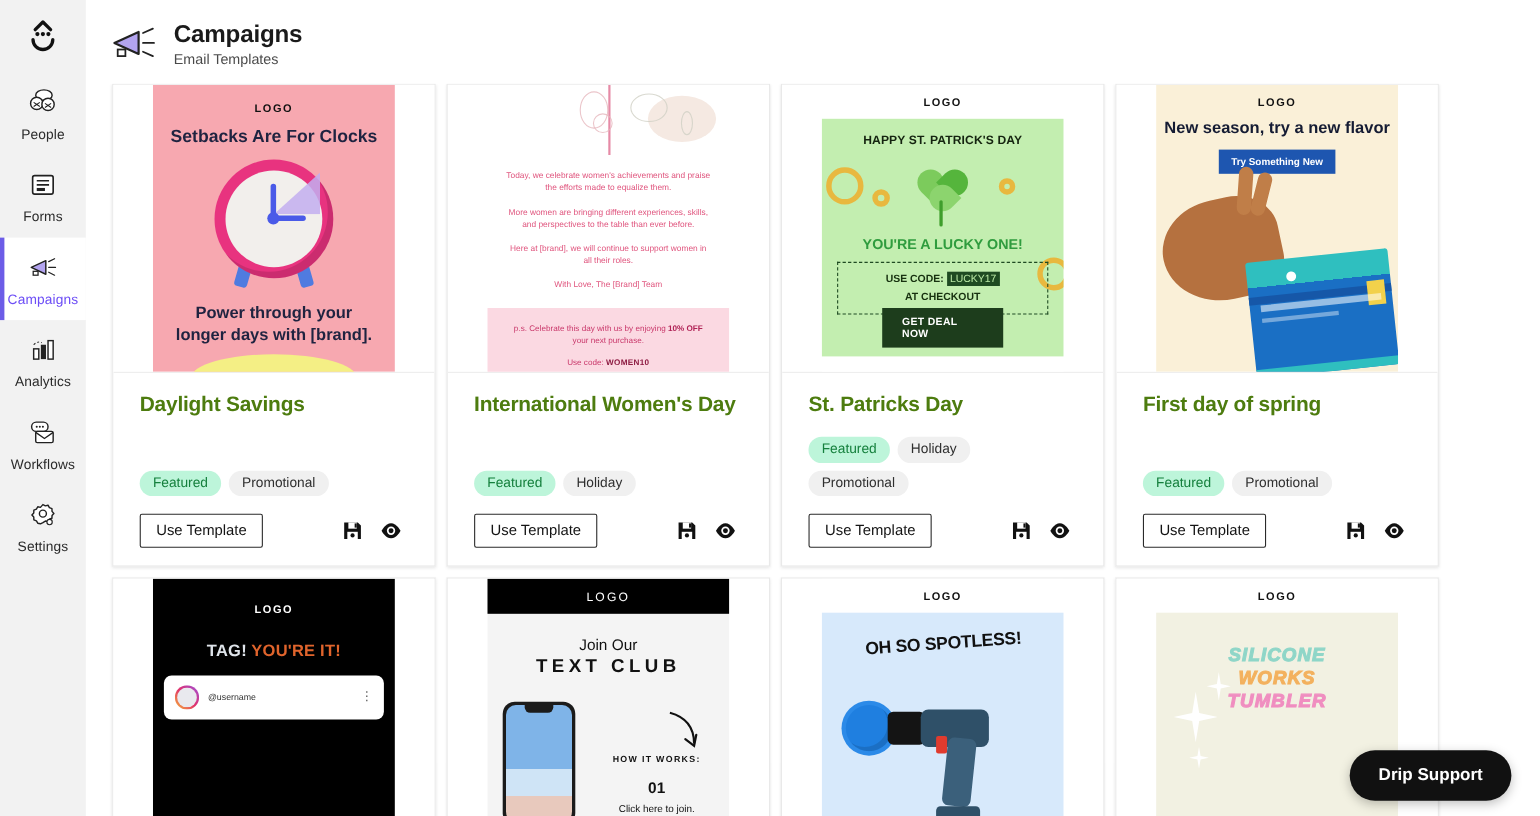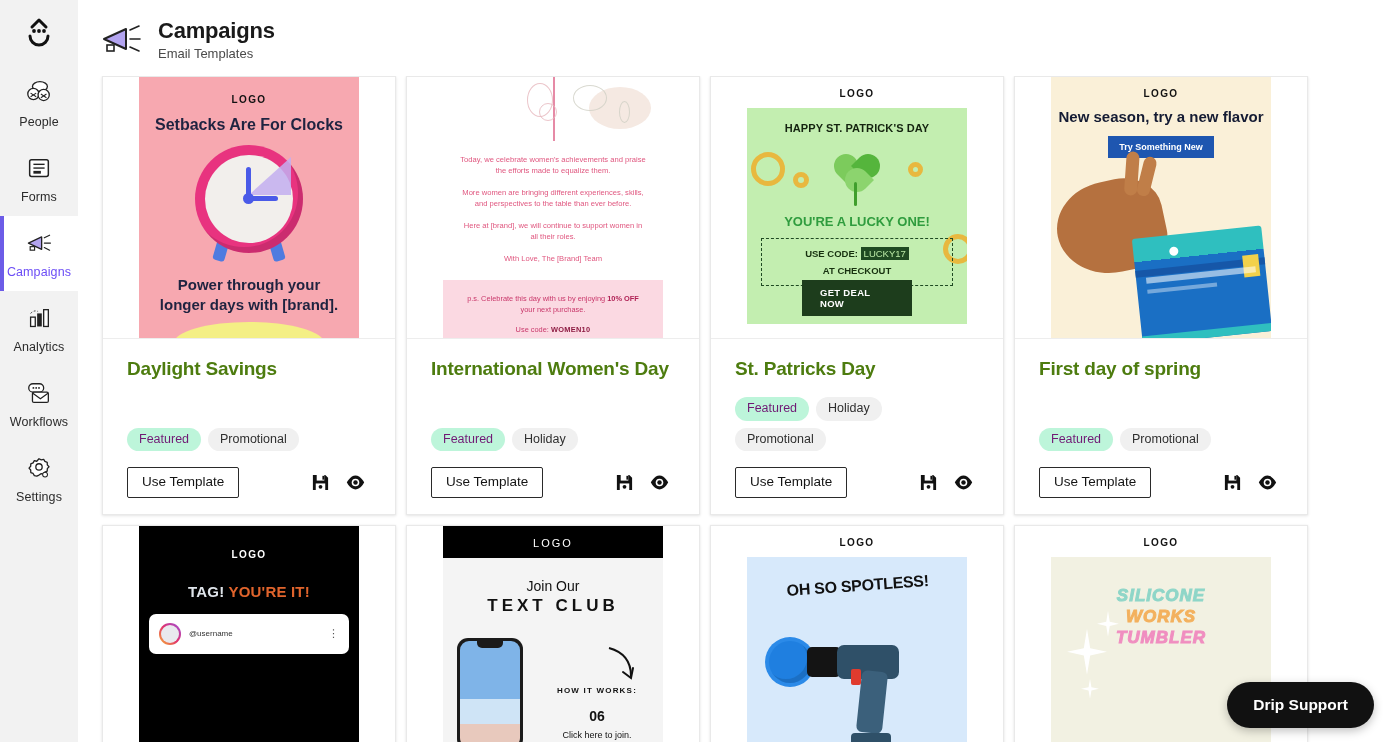--- a/index.html
+++ b/index.html
@@ -131,21 +131,21 @@
   }
   .tag {
     font-size: 12.5px;
     padding: 5px 12px 6px;
     border-radius: 999px;
     background: #f0f0f0;
     color: #2f2f2f;
     line-height: 1;
     white-space: nowrap;
   }
-  .tag.featured { background: #bdf5da; color: #701a75; }
+  .tag.featured { background: #bdf5da; color: #15803d; }
   .card-actions {
     display: flex; align-items: center; justify-content: space-between;
     margin-top: 16px;
   }
   .use-template {
     font-family: "Liberation Sans", sans-serif;
     font-size: 13.5px;
     padding: 7px 14px;
     background: #ffffff;
     border: 1px solid #2a2a2a;
@@ -746,21 +746,21 @@
                 <div class="phone">
                   <div class="screen">
                       <div class="notch"></div>
                     </div>
                 </div>
                 <svg class="arrow" viewBox="0 0 34 40">
                   <path d="M4 4 q22 6 22 28" fill="none" stroke="#111" stroke-width="2"></path>
                   <path d="M18 28 L26 34 L28 24" fill="none" stroke="#111" stroke-width="2" stroke-linecap="round"></path>
                 </svg>
                 <div class="hiw">HOW IT WORKS:</div>
-                <div class="num">06</div>
+                <div class="num">01</div>
                 <div class="cta2">Click here to join.</div>
               </div>
             </div>
           </div>
         </article>
 
         <article class="card">
           <div class="card-preview" style="height:262px">
             <div class="preview-inner">
               <div class="tpl t7">

